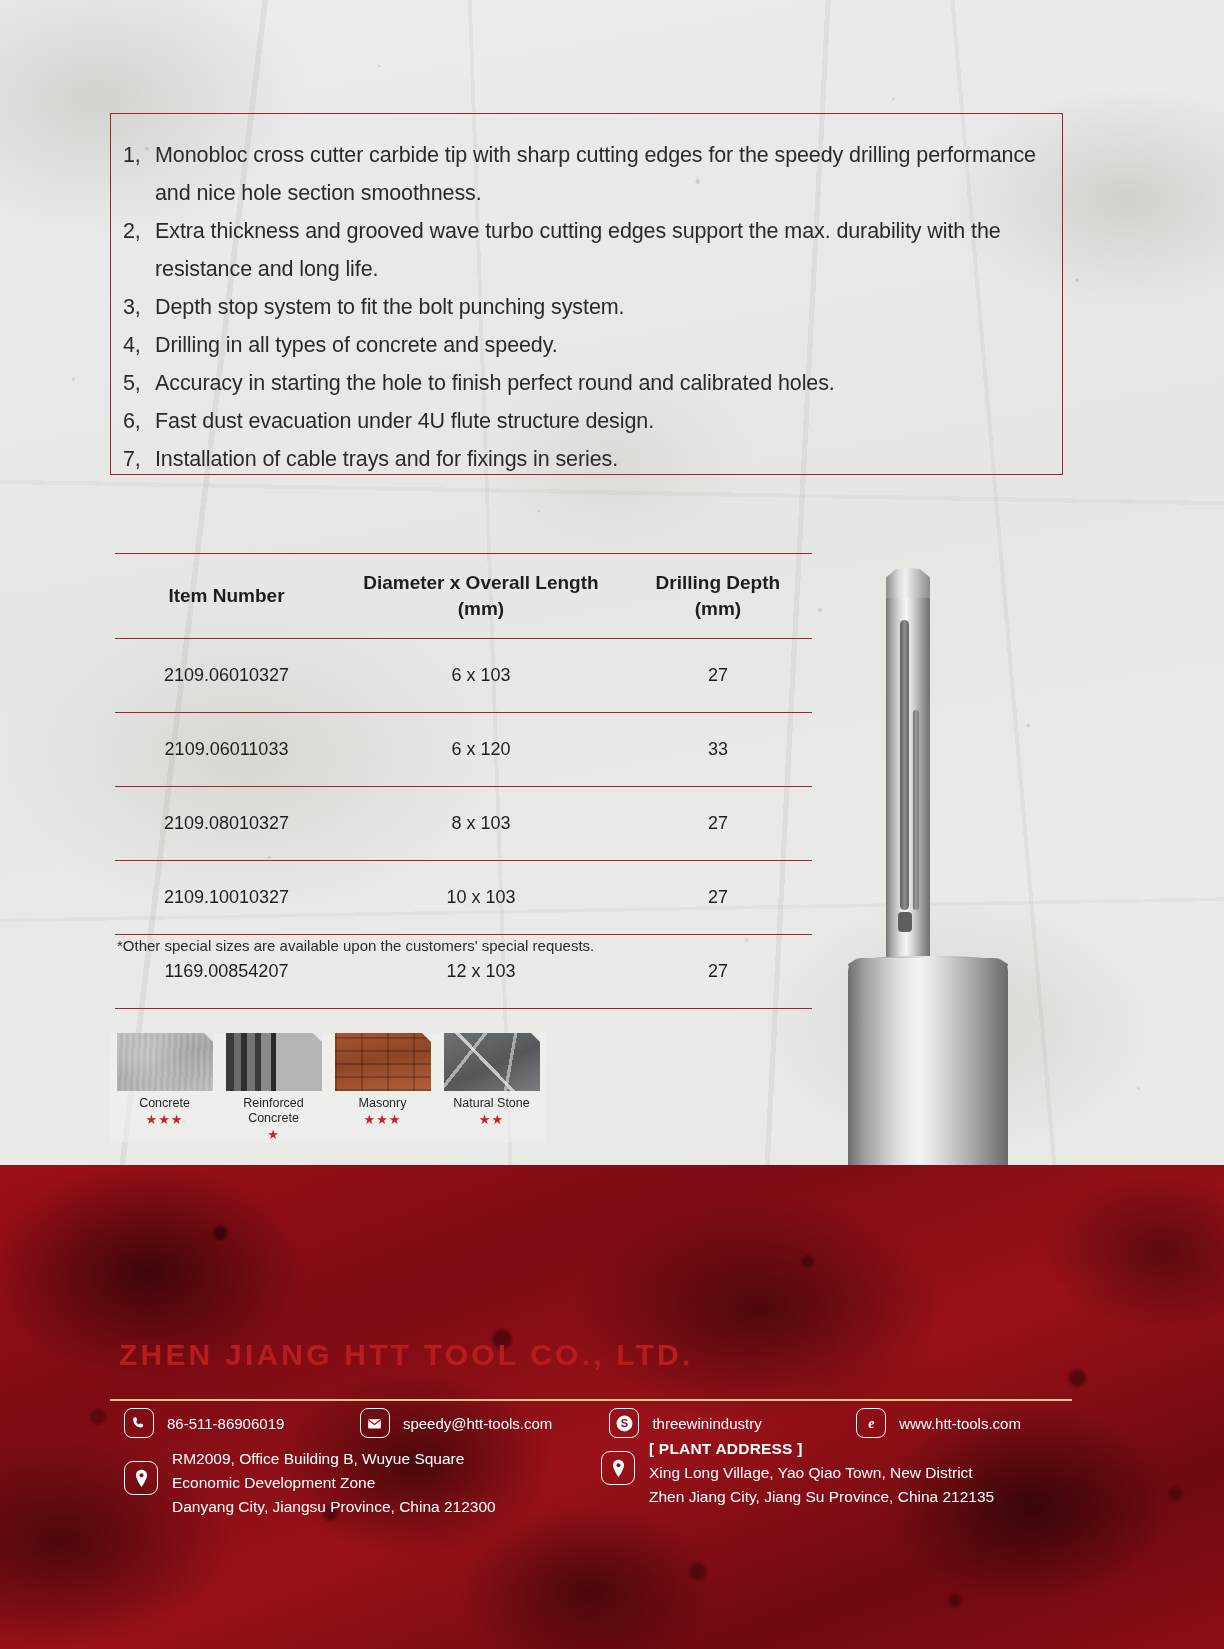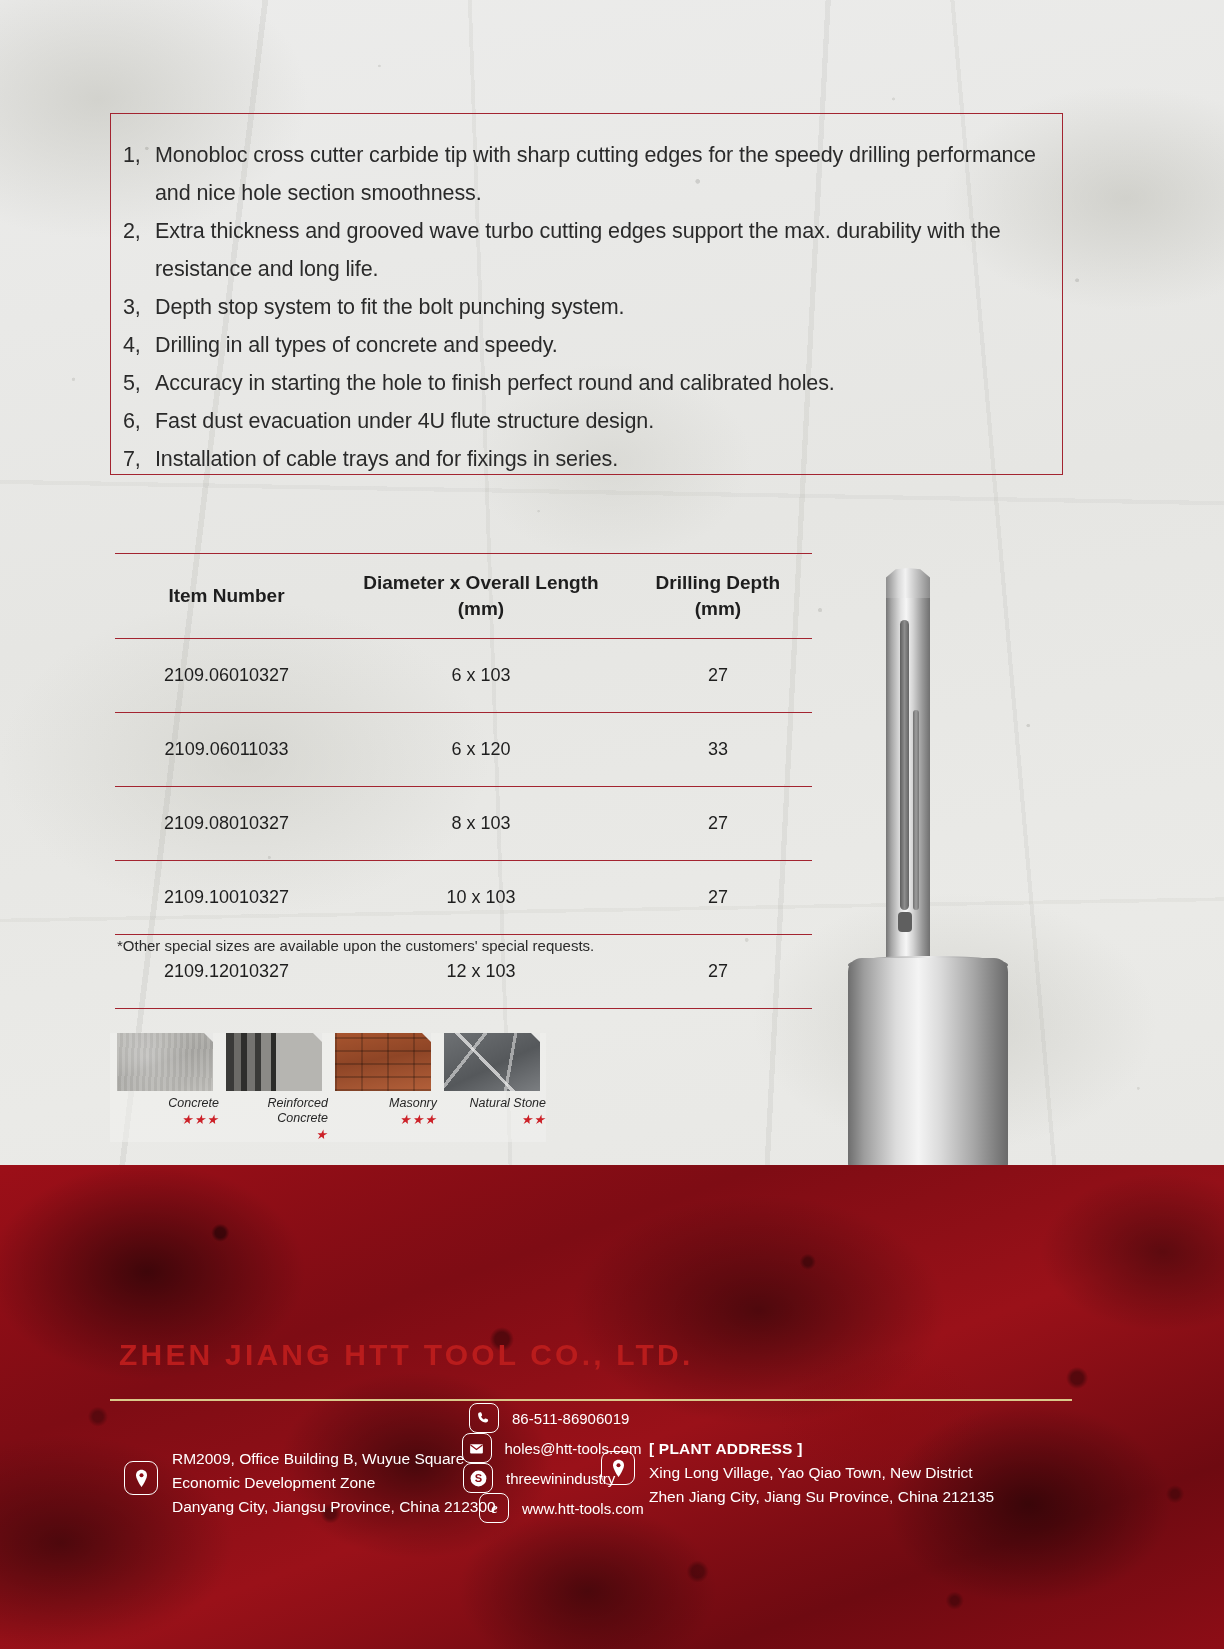--- a/index.html
+++ b/index.html
@@ -128,23 +128,22 @@
   .materials {
     position: absolute;
     left: 110px;
     top: 1033px;
     display: flex;
     gap: 0px;
     z-index: 5;
   }
   .mat {
     width: 109px;
-    text-align: right;
+    text-align: center;
     background: rgba(240,240,238,.55);
-    font-style: italic;
   }
   .mat-img {
     width: 96px;
     height: 58px;
     margin: 0 auto;
     position: relative;
   }
   .mat-img .corner {
     position: absolute;
     top: 0; right: 0;
@@ -337,21 +336,20 @@
 
   .contact-row {
     position: absolute;
     left: 124px;
     top: 1403px;
     width: 950px;
     height: 40px;
     display: flex;
     align-items: center;
     z-index: 9;
-    flex-direction: column;
   }
   .contact-item { display: flex; align-items: center; }
   .ci-phone { width: 260px; }
   .ci-email { width: 275px; }
   .ci-skype { width: 272px; }
   .ci-web   { width: 240px; }
 
   .icon-box {
     width: 30px; height: 30px;
     border: 1.8px solid #ffffff;
@@ -461,21 +459,21 @@
         <td>2109.08010327</td>
         <td>8 x 103</td>
         <td>27</td>
       </tr>
       <tr>
         <td>2109.10010327</td>
         <td>10 x 103</td>
         <td>27</td>
       </tr>
       <tr>
-        <td>2109.12010327</td>
+        <td>1169.00854207</td>
         <td>12 x 103</td>
         <td>27</td>
       </tr>
     </tbody>
   </table>
 </div>
 
 <div class="table-note">*Other special sizes are available upon the customers' special requests.</div>
 
 <div class="materials">
@@ -537,21 +535,21 @@
     </span>
     <span class="contact-text">86-511-86906019</span>
   </div>
   <div class="contact-item ci-email">
     <span class="icon-box">
       <svg width="17" height="17" viewBox="0 0 24 24">
           <rect x="3" y="6" width="18" height="13" rx="1.5" fill="#fff"></rect>
           <path d="M3.6 7 12 13.4 20.4 7" stroke="#8d0d16" stroke-width="1.8" fill="none"></path>
         </svg>
     </span>
-    <span class="contact-text">holes@htt-tools.com</span>
+    <span class="contact-text">speedy@htt-tools.com</span>
   </div>
   <div class="contact-item ci-skype">
     <span class="icon-box">
       <svg width="19" height="19" viewBox="0 0 24 24">
           <circle cx="12" cy="12" r="10" fill="#fff"></circle>
           <text x="12" y="17" font-family="Liberation Sans, sans-serif" font-size="14" font-weight="bold" fill="#8d0d16" text-anchor="middle">S</text>
         </svg>
     </span>
     <span class="contact-text">threewinindustry</span>
   </div>

